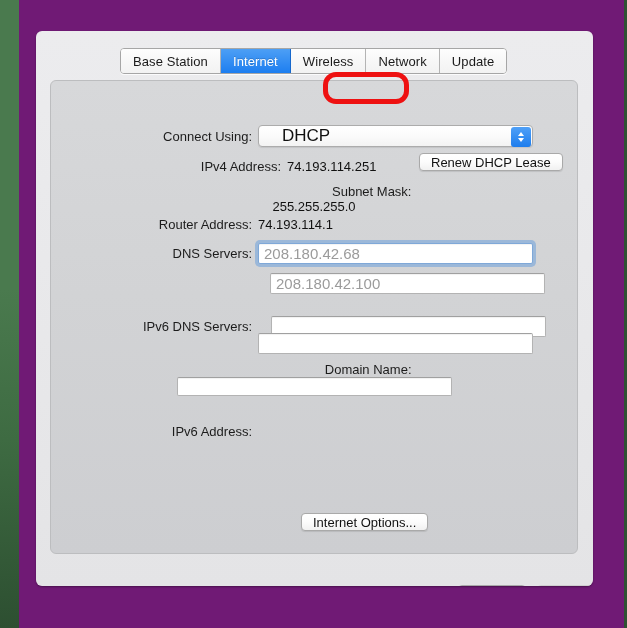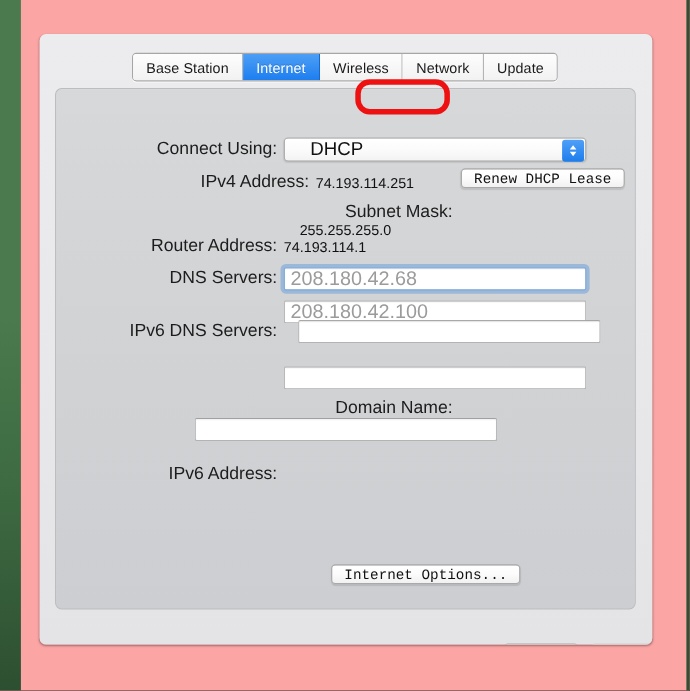--- a/index.html
+++ b/index.html
@@ -13,21 +13,21 @@
     overflow: hidden;
     font-family: "Liberation Sans", sans-serif;
     -webkit-font-smoothing: antialiased;
   }
 
   
   #canvas {
     position: relative;
     width: 627px;
     height: 628px;
-    background: #fca5a5;
+    background: #701a75;
     overflow: hidden;
   }
   .green-sliver {
     position: absolute;
     left: 0; top: 0;
     width: 19px; height: 628px;
     background: linear-gradient(180deg,#4a7a4e 0%, #4a7a4e 46%, #3e6b42 70%, #2d4f31 100%);
   }
   .green-sliver.right {
     left: auto; right: 0; width: 3px;
@@ -116,41 +116,41 @@
     width: 100%;
     height: 22px;
     display: flex;
     align-items: center;
   }
   .row .label {
     width: 207px;
     text-align: right;
     padding-right: 6px;
     box-sizing: border-box;
-    font-size: 16px;
+    font-size: 13px;
     color: #1c1c1c;
     white-space: nowrap;
   }
   .row .value {
     font-size: 13px;
     color: #111111;
     white-space: nowrap;
   }
 
   
   .field {
     width: 275px;
     height: 21px;
     box-sizing: border-box;
     border: 1px solid #b3b3b3;
     border-top-color: #a0a0a0;
     background: #ffffff;
     border-radius: 2px;
     font-family: "Liberation Sans", sans-serif;
-    font-size: 18px;
+    font-size: 15px;
     color: #9b9b9b;
     padding: 0 5px;
     outline: none;
     box-shadow: inset 0 1px 1px rgba(0,0,0,0.06);
   }
   .field.focused {
     border-color: #7fa8d8;
     box-shadow: 0 0 0 3px rgba(110,160,220,0.55), inset 0 1px 1px rgba(0,0,0,0.05);
   }
   .field.empty { color: #111111; }
@@ -195,21 +195,21 @@
   .chev.down { border-top: 4px solid #ffffff; }
 
   
   .btn {
     display: inline-flex;
     align-items: center;
     justify-content: center;
     height: 18px;
     padding: 0 11px;
     box-sizing: border-box;
-    font-family: Liberation Mono, monospace;
+    font-family: Liberation Sans, sans-serif;
     font-size: 13px;
     color: #111111;
     background: linear-gradient(180deg,#ffffff 0%, #fcfcfc 48%, #f1f1f1 100%);
     border: 1px solid #a9a9a9;
     border-radius: 4px;
     box-shadow: 0 1px 1px rgba(0,0,0,0.10);
     cursor: default;
     white-space: nowrap;
   }
   .btn.disabled {
@@ -280,26 +280,26 @@
       <div class="row" style="top:132px;">
         <div class="label">Router Address:</div>
         <div class="value">74.193.114.1</div>
       </div>
 
       <div class="row" style="top:161px;">
         <div class="label">DNS Servers:</div>
         <input class="field focused" type="text" readonly="" value="208.180.42.68" style="">
       </div>
 
-      <div class="row" style="top:191px;">
+      <div class="row" style="top:191px;margin-left:12px;">
         <div class="label"></div>
         <input class="field" type="text" readonly="" value="208.180.42.100" style="">
       </div>
 
-      <div class="row" style="top:209px;gap:13px;">
+      <div class="row" style="top:234px;gap:13px;">
         <div class="label">IPv6 DNS Servers:</div>
         <input class="field empty" type="text" readonly="" value="" style="">
       </div>
 
       <div class="row" style="top:251px;">
         <div class="label"></div>
         <input class="field empty" type="text" readonly="" value="" style="">
       </div>
 
       <div class="row" style="top:281px;flex-direction:column;">

